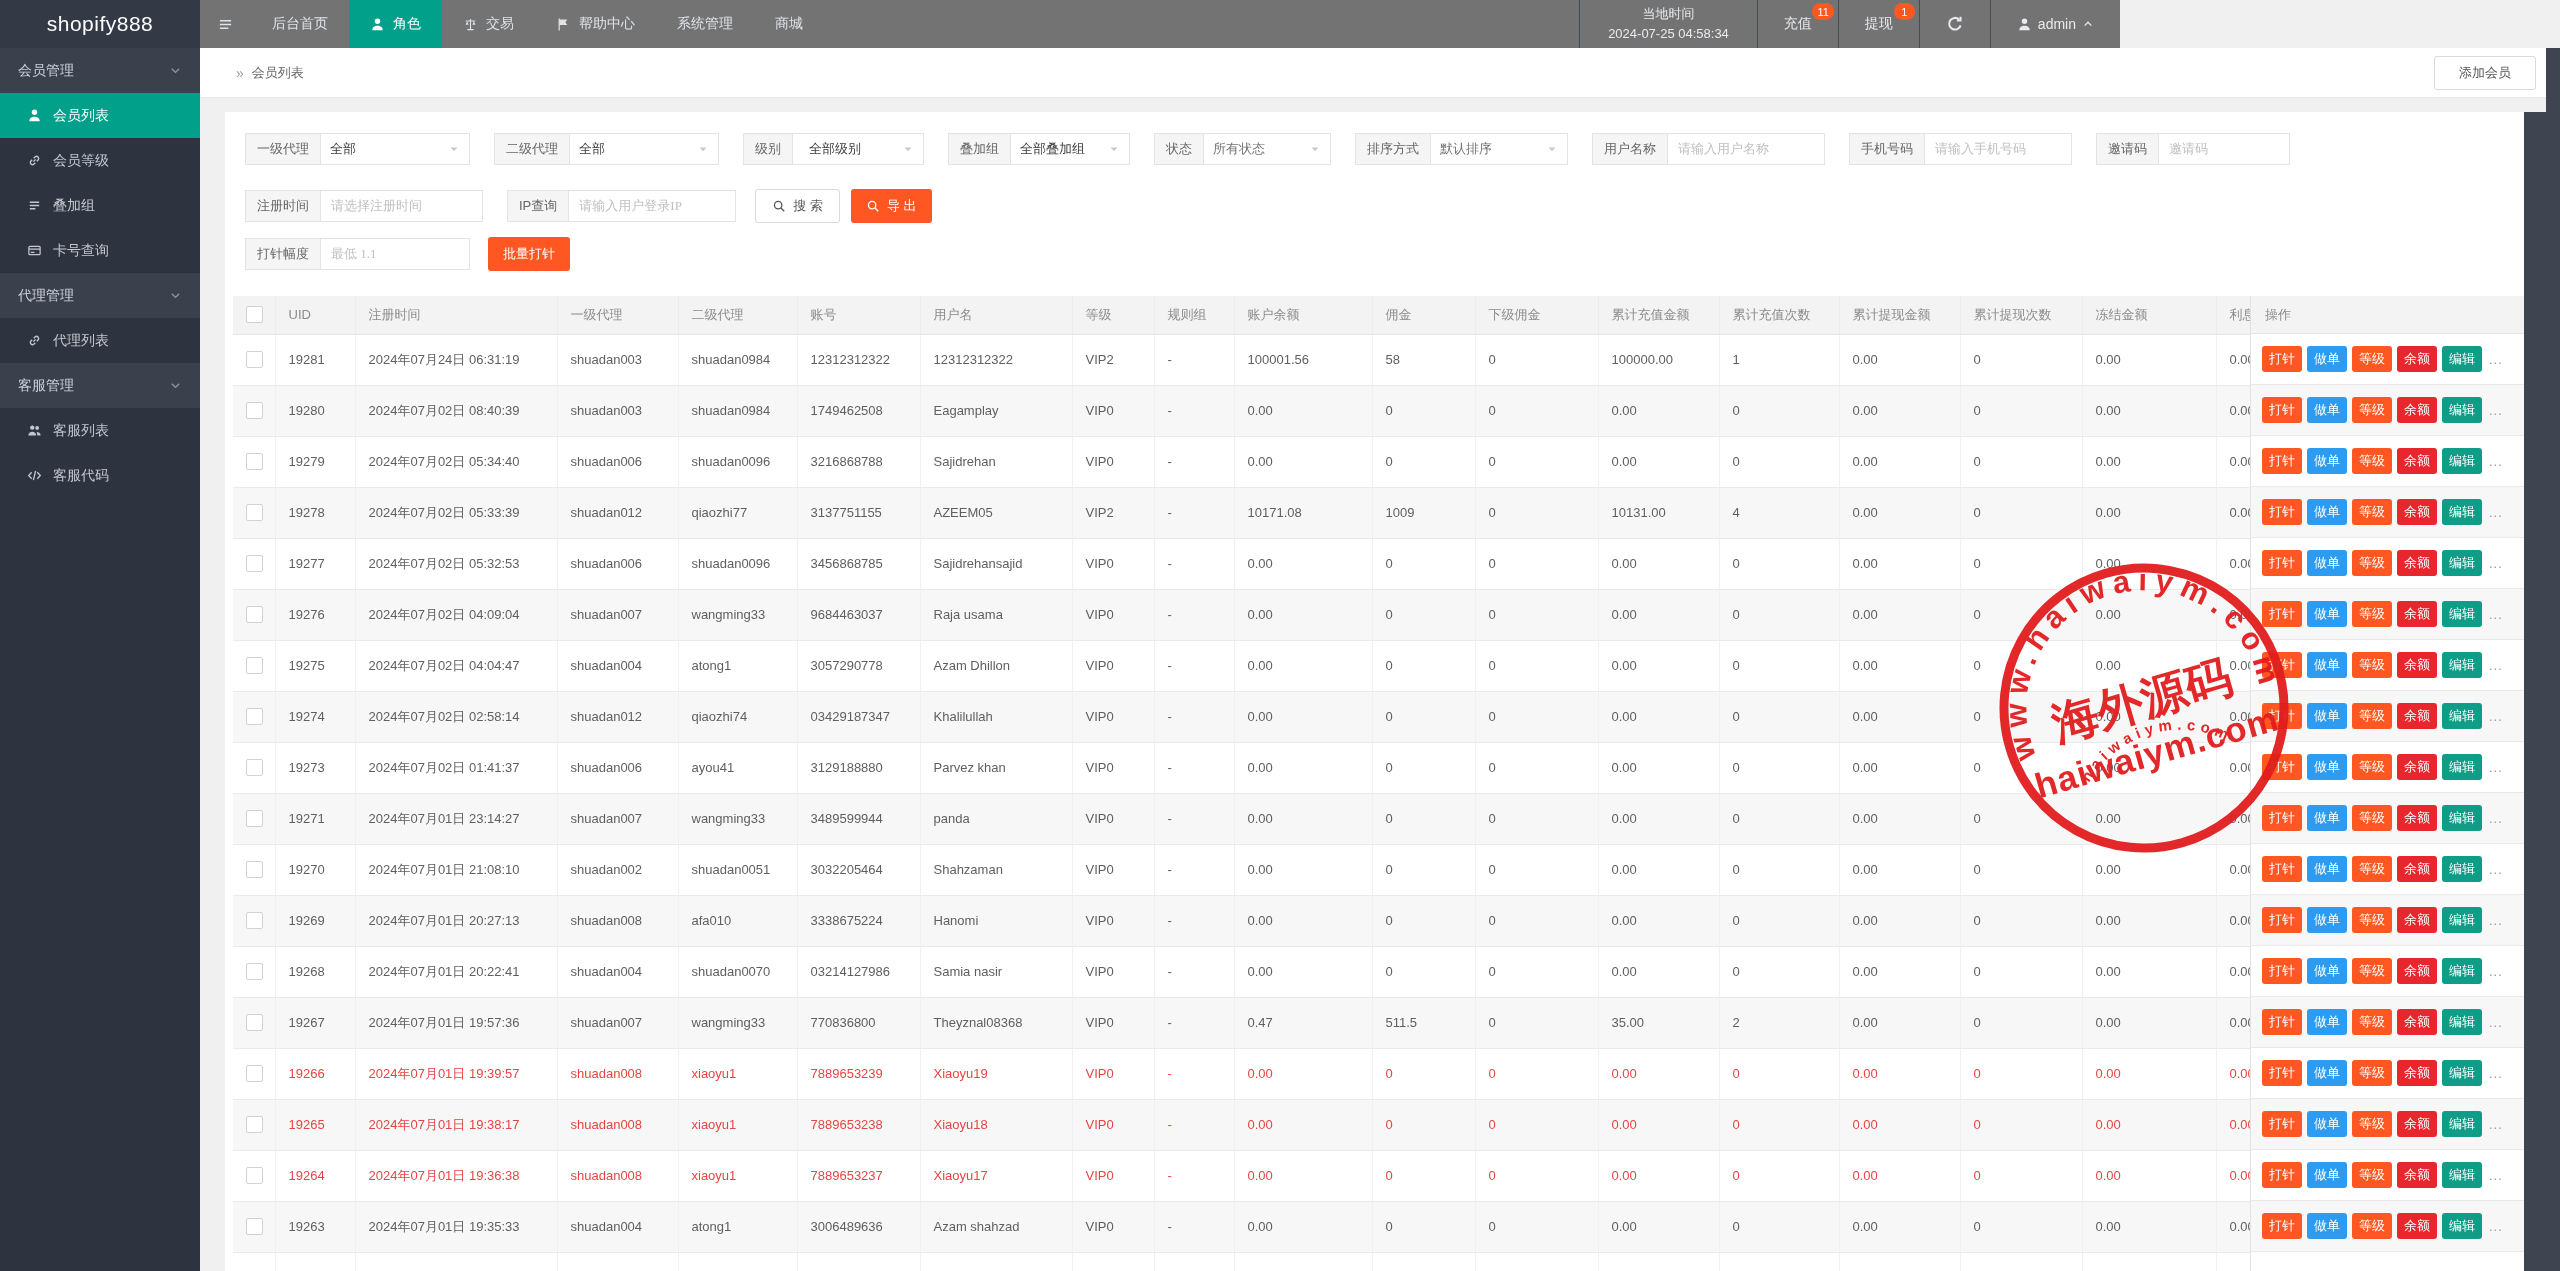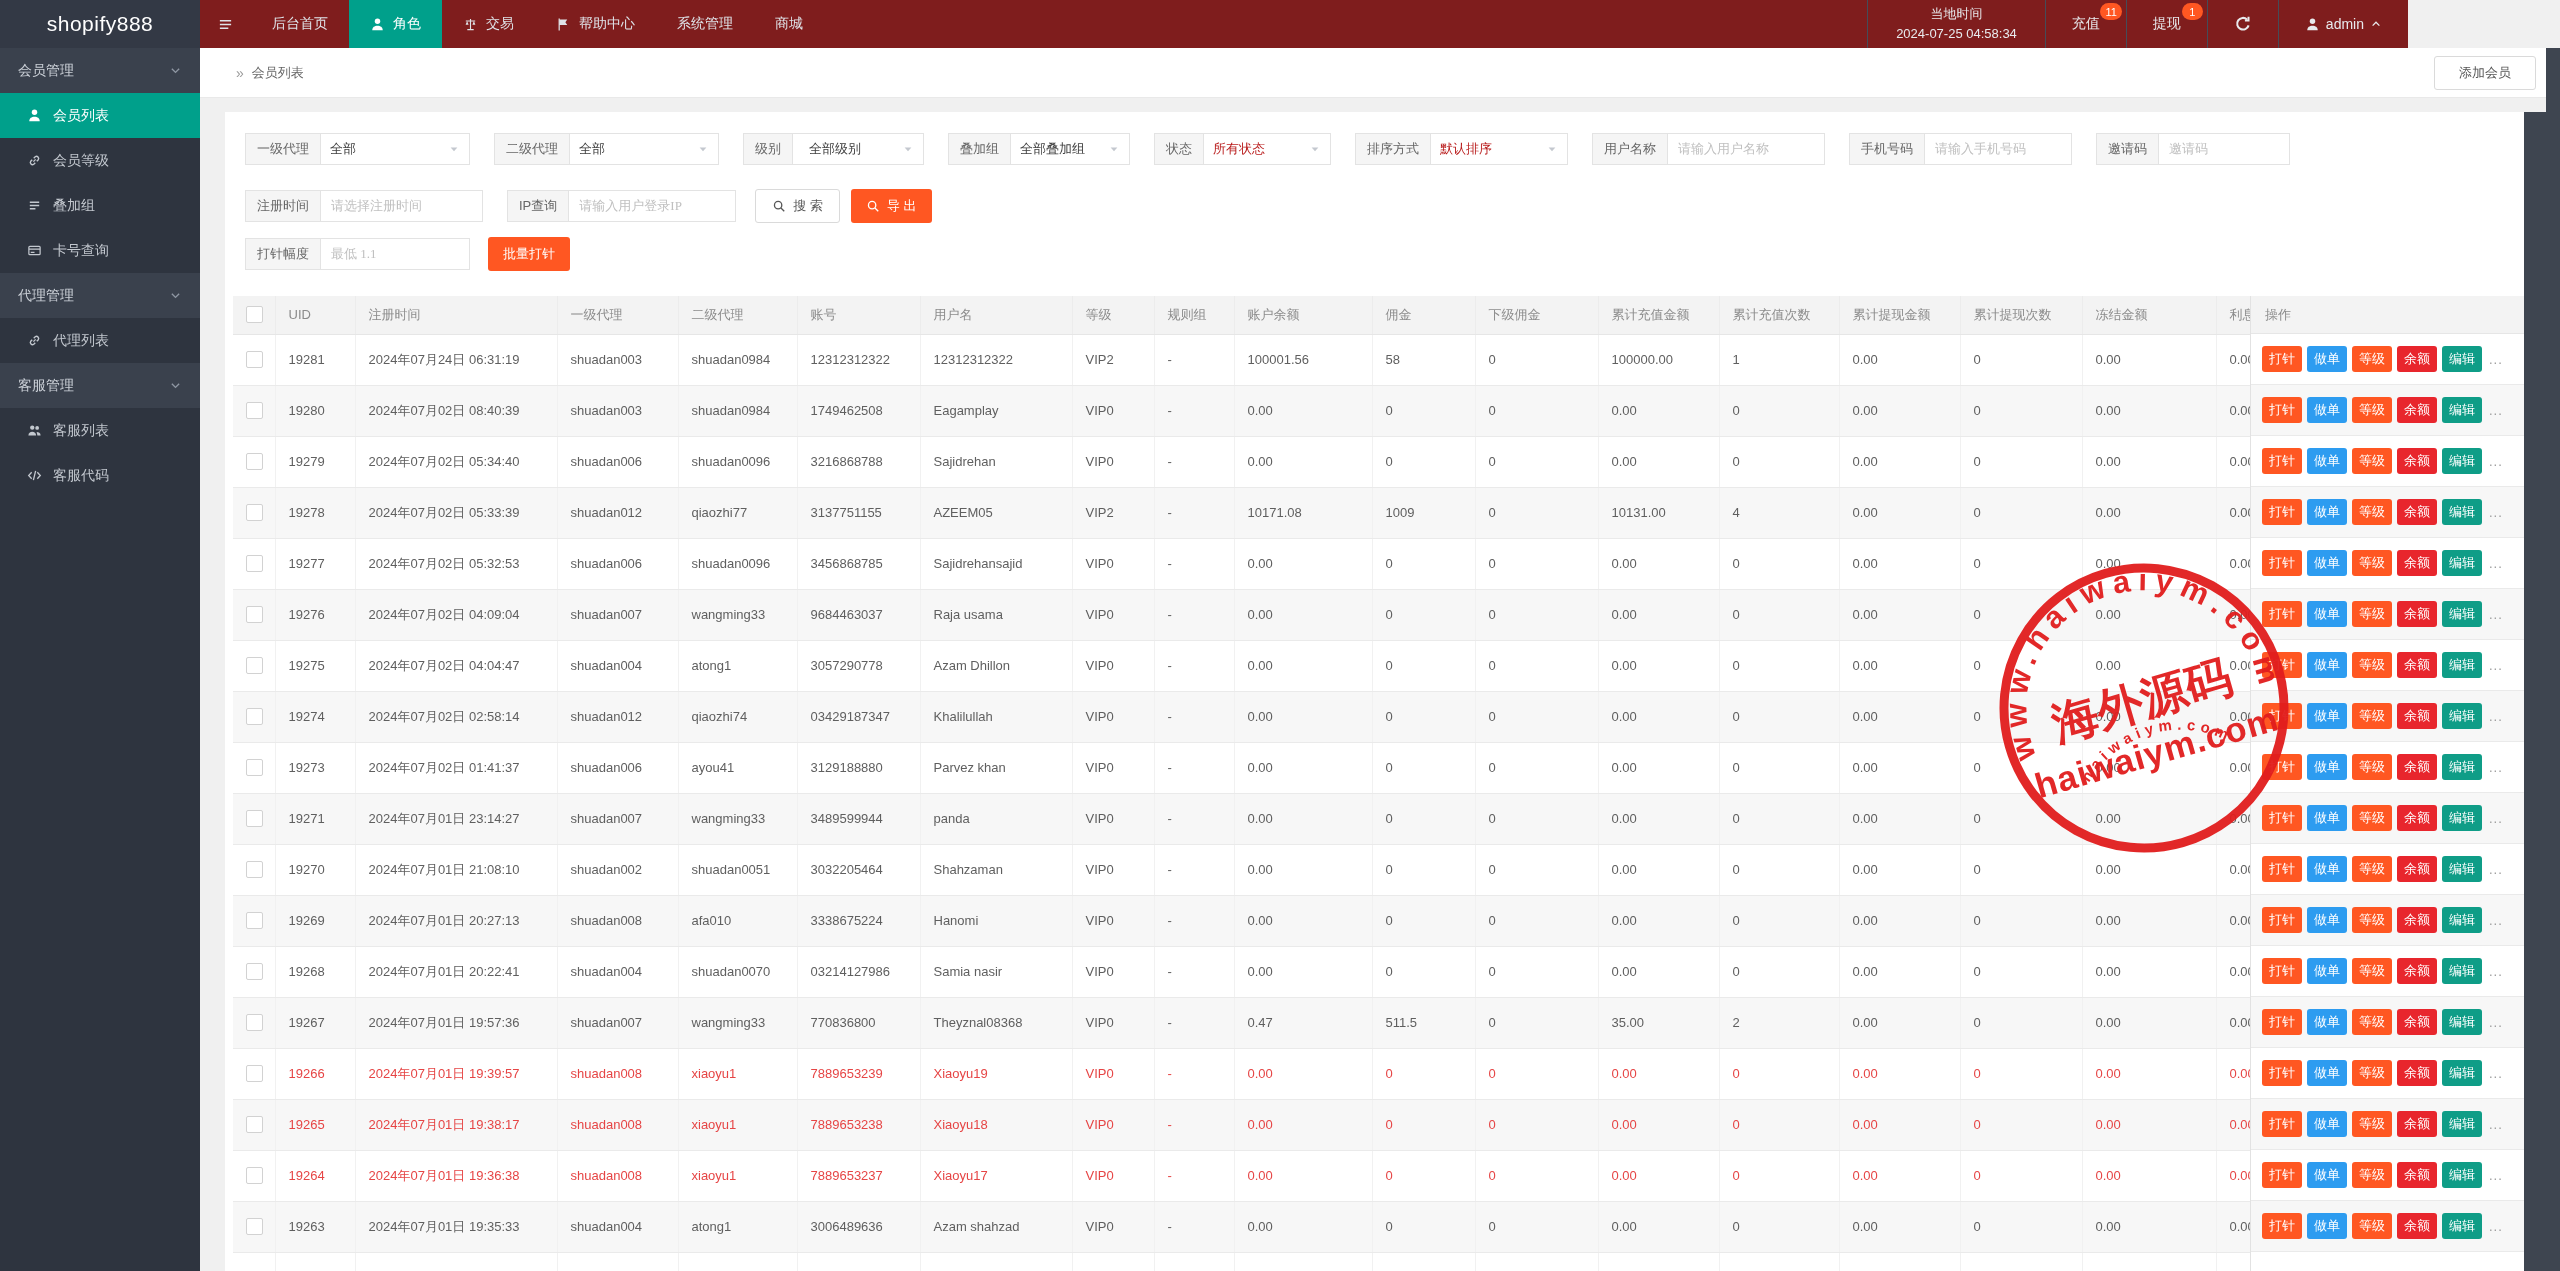--- a/index.html
+++ b/index.html
@@ -1,21 +1,21 @@
 <!DOCTYPE html>
 <html><head>
 <meta charset="utf-8">
 <style>
   * { margin:0; padding:0; box-sizing:border-box; }
   html,body { width:2560px; height:1271px; overflow:hidden; }
   body { font-family:"Liberation Sans", sans-serif; background:#f0f0f0; }
   .app { position:relative; width:2560px; height:1271px; overflow:hidden; background:#f0f0f0; }
 
   
-  .topbar { position:absolute; left:0; top:0; width:2408px; height:48px; background:#7f1d1d; display:flex; align-items:stretch; z-index:30; }
+  .topbar { position:absolute; left:0; top:0; width:2120px; height:48px; background:#737373; display:flex; align-items:stretch; z-index:30; }
   .logo { width:200px; background:#333945; color:#fff; font-size:21px; display:flex; align-items:center; justify-content:center; letter-spacing:.5px; }
   .nav { display:flex; align-items:stretch; }
   .nav-item { display:flex; align-items:center; gap:8px; padding:10px 21px; font-size:14px; color:#dfe3e8; cursor:pointer; }
   .nav-item.active { background:#00a08b; color:#fff; }
   .nav-item .ic, .tb-item .ic, .side-item .ic, .side-group .ic { display:inline-flex; width:15px; height:15px; }
   .ic svg { width:100%; height:100%; }
   .topbar-right { margin-left:auto; display:flex; align-items:stretch; }
   .tb-sep { width:1px; background:#454c58; }
   .time-block { display:flex; flex-direction:column; justify-content:center; align-items:center; padding:0 28px; color:#e8eaed; font-size:13px; line-height:1.55; }
   .tb-item { position:relative; display:flex; align-items:center; gap:6px; padding:0 26px; font-size:14px; color:#e8eaed; cursor:pointer; }
@@ -34,21 +34,21 @@
   .crumb { font-size:13px; color:#676767; display:flex; gap:8px; align-items:center; }
   .crumb .gg { color:#9b9b9b; font-size:14px; }
   .add-btn { margin-left:auto; height:34px; padding:0 24px; background:#fff; border:1px solid #dadada; border-radius:3px; font-size:13px; color:#565656; cursor:pointer; }
 
   
   .card { position:absolute; left:225px; top:112px; width:2318px; height:1159px; background:#fff; z-index:5; }
   .frow { position:absolute; left:20px; display:flex; gap:24px; align-items:center; }
   .fgroup { display:flex; height:32px; font-size:13px; }
   .flabel { background:#f5f5f5; border:1px solid #e3e3e3; border-right:none; display:flex; align-items:center; padding:0 11px; color:#666; white-space:nowrap; }
   .fsel { border:1px solid #e3e3e3; background:#fff; display:flex; align-items:center; justify-content:space-between; padding:0 9px; color:#404040; cursor:pointer; }
-  .fsel.ph { color:#b91c1c; }
+  .fsel.ph { color:#737373; }
   .fsel .caret { width:12px; height:12px; color:#c4c8cf; display:inline-flex; }
   .finput { border:1px solid #e3e3e3; background:#fff; padding:0 10px; font-size:13px; color:#404040; font-family:Liberation Serif, serif; height:32px; }
   .finput::placeholder { color:#c0c0c0; }
   .btn { display:inline-flex; align-items:center; justify-content:center; gap:7px; height:34px; border-radius:3px; font-size:13px; cursor:pointer; font-family:"Liberation Sans",sans-serif; }
   .btn .ic { width:14px; height:14px; display:inline-flex; }
   .btn-search { background:#fff; border:1px solid #dadada; color:#565656; padding:0 16px; }
   .btn-orange { background:#ff5722; border:none; color:#fff; padding:0 15px; }
 
   
   .tablewrap { position:absolute; left:8px; top:184px; width:2310px; height:975px; overflow:hidden; }

